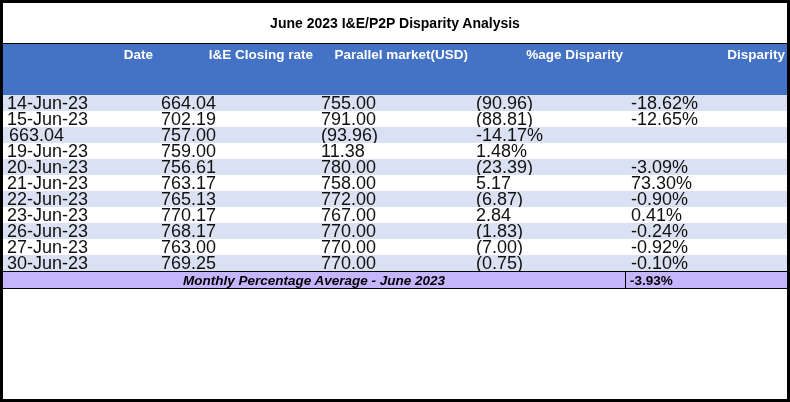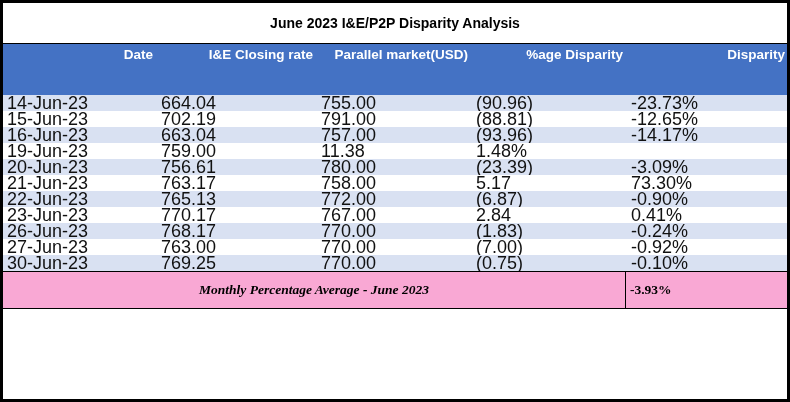--- a/index.html
+++ b/index.html
@@ -49,28 +49,27 @@
   .data-row.band { background: #D9E1F2; }
   .data-row.plain { background: #ffffff; }
   .cell {
     display: flex; align-items: center;
     padding-left: 6px;
     white-space: nowrap;
     overflow: hidden;
   }
   .cell.first { padding-left: 4px; }
   .footer-row {
-    height: 38px;
+    height: 18px;
     border-top: 1px solid #000000;
     border-bottom: 1px solid #000000;
     display: grid;
     grid-template-columns: 622px 1fr;
-    background: #f9a8d4;
+    background: #c4b5fd;
     flex: 0 0 auto;
-    font-family: Liberation Serif, serif;
   }
   .footer-label {
     display: flex; align-items: center; justify-content: center;
     font-size: 13.5px; font-weight: bold; font-style: italic; color: #000000;
     white-space: nowrap;
   }
   .footer-value {
     border-left: 1px solid #000000;
     display: flex; align-items: center;
     padding-left: 4px;
@@ -106,31 +105,30 @@
       <span>Disparity</span>
     </div>
   </div>
 
   <div id="data-rows">
       <div class="data-row grid band">
         <div class="cell first">14-Jun-23</div>
         <div class="cell">664.04</div>
         <div class="cell">755.00</div>
         <div class="cell">(90.96)</div>
-        <div class="cell">-23.73%</div>
+        <div class="cell">-18.62%</div>
       </div>
       <div class="data-row grid plain">
         <div class="cell first">15-Jun-23</div>
         <div class="cell">702.19</div>
         <div class="cell">791.00</div>
         <div class="cell">(88.81)</div>
         <div class="cell">-12.65%</div>
       </div>
       <div class="data-row grid band">
-        <div class="cell first">16-Jun-23</div>
         <div class="cell">663.04</div>
         <div class="cell">757.00</div>
         <div class="cell">(93.96)</div>
         <div class="cell">-14.17%</div>
       </div>
       <div class="data-row grid plain">
         <div class="cell first">19-Jun-23</div>
         <div class="cell">759.00</div>
         <div class="cell">11.38</div>
         <div class="cell">1.48%</div>

